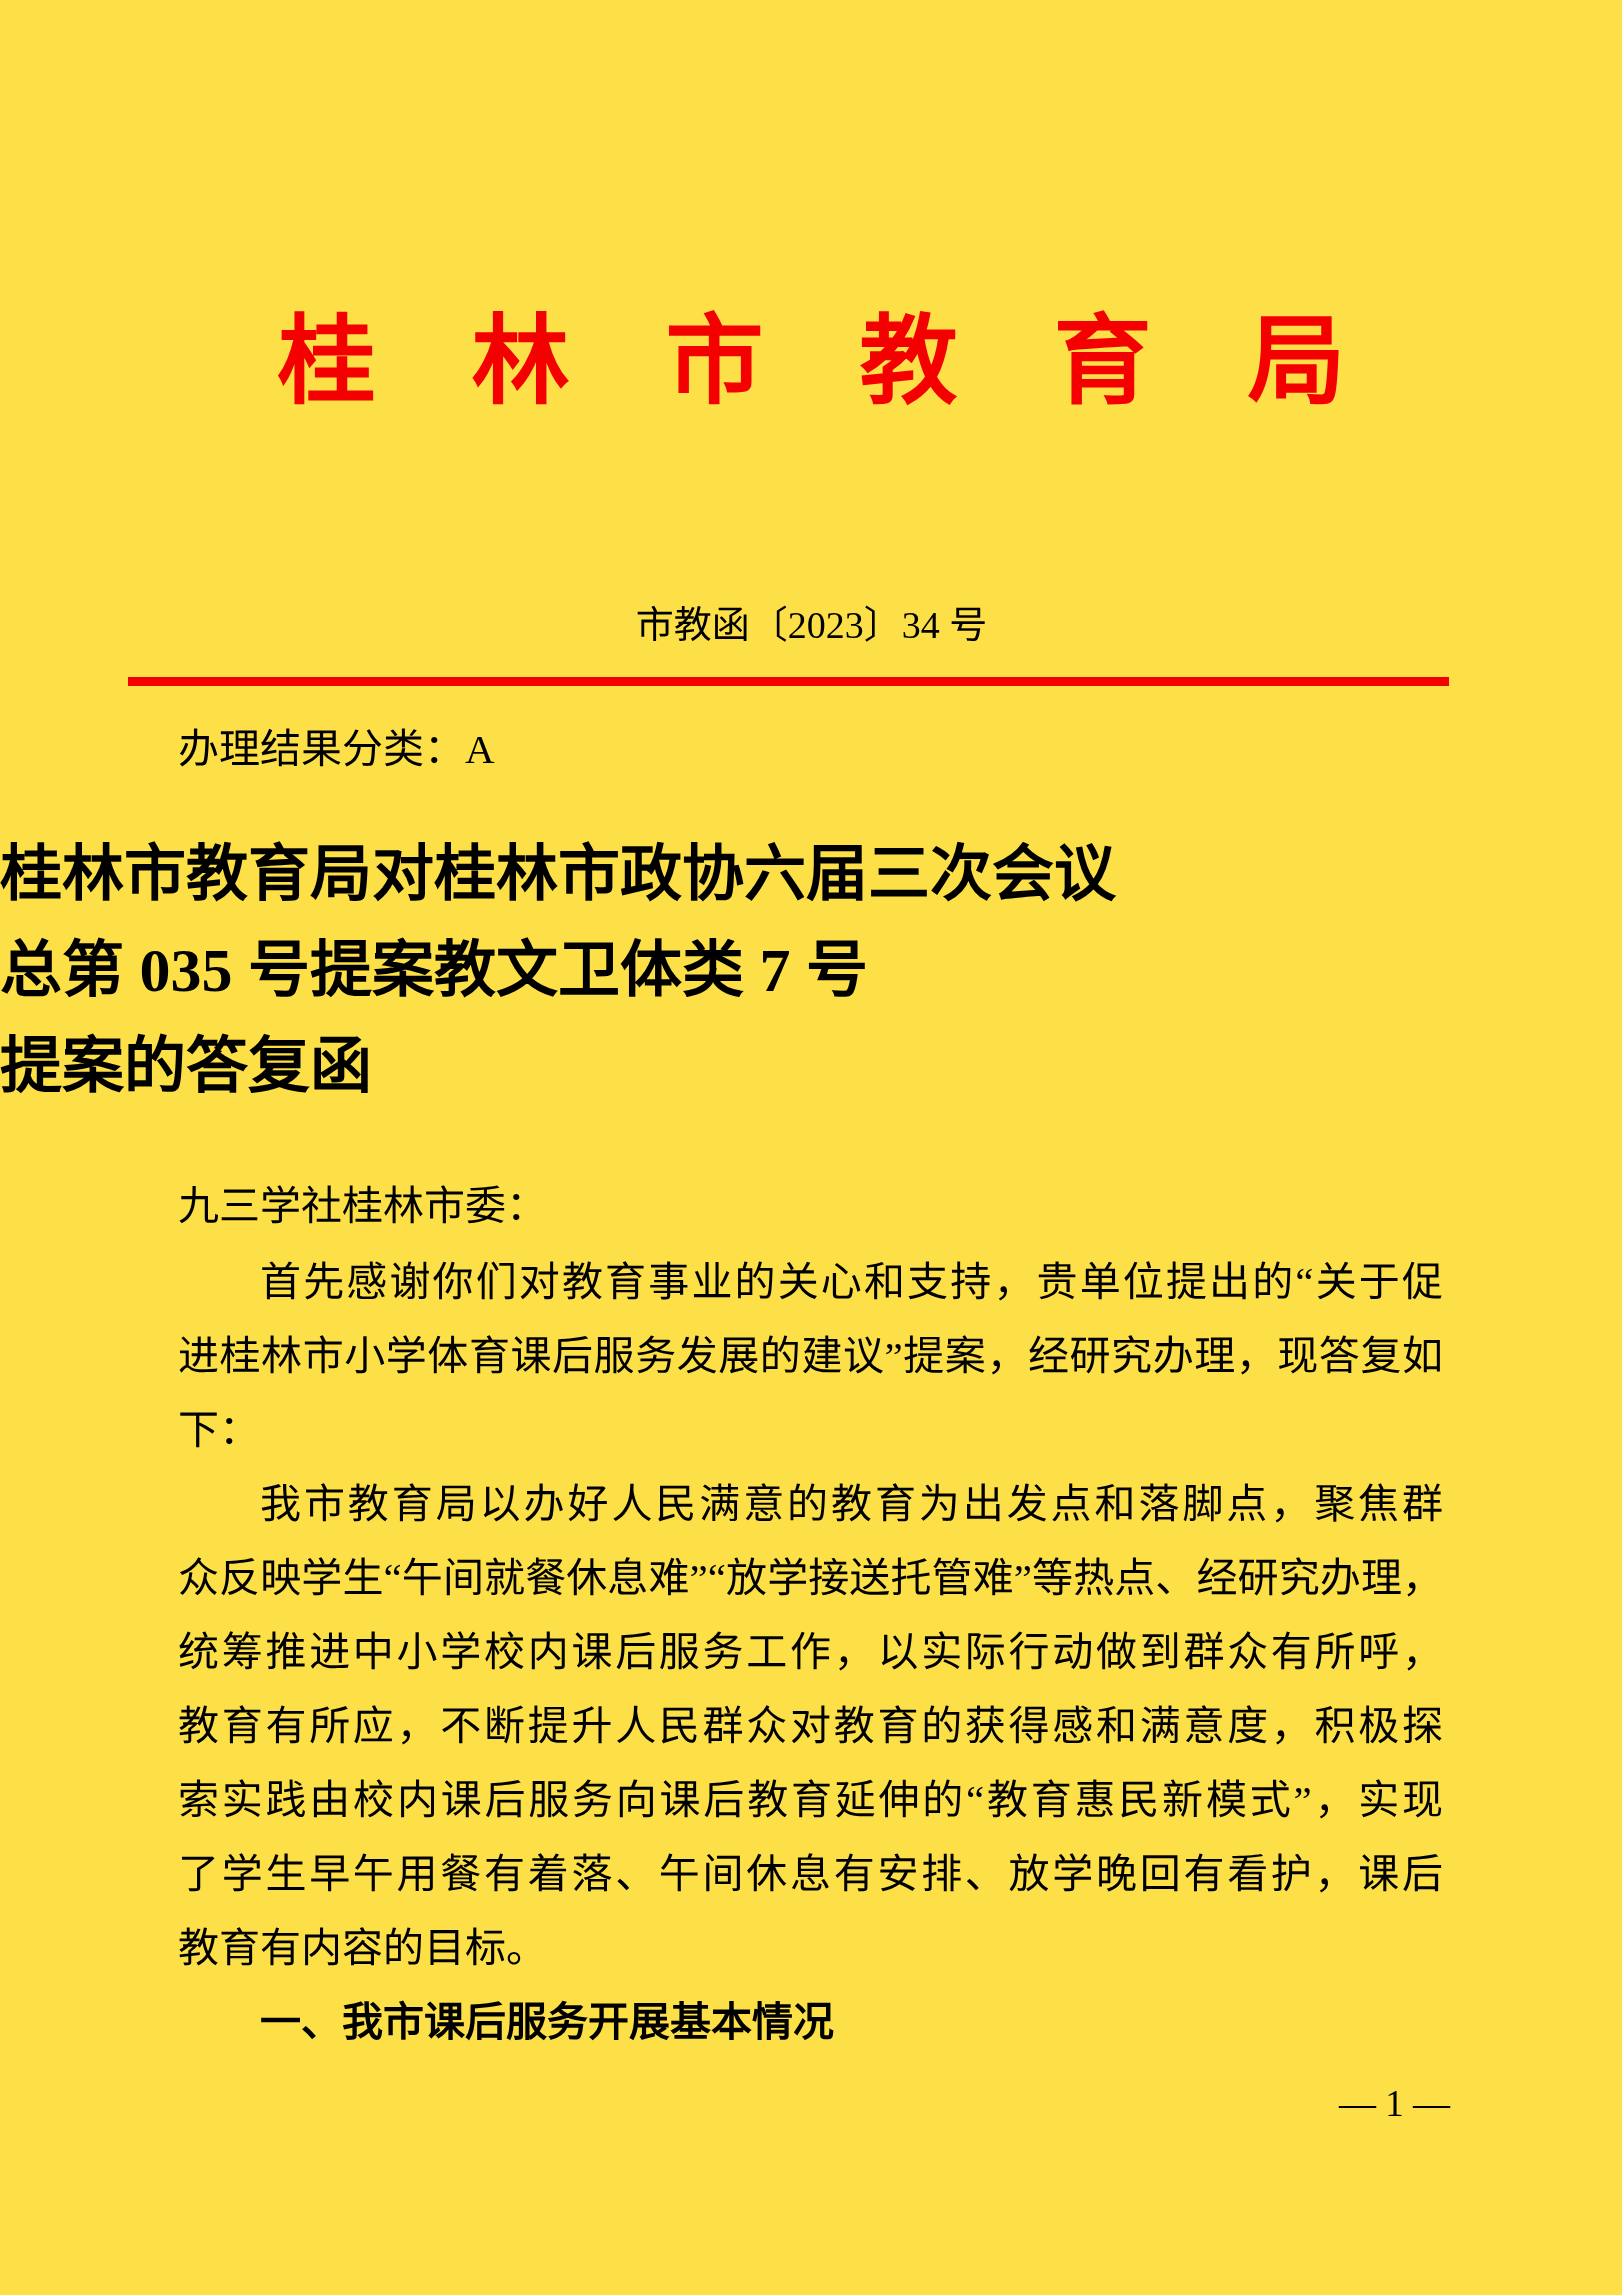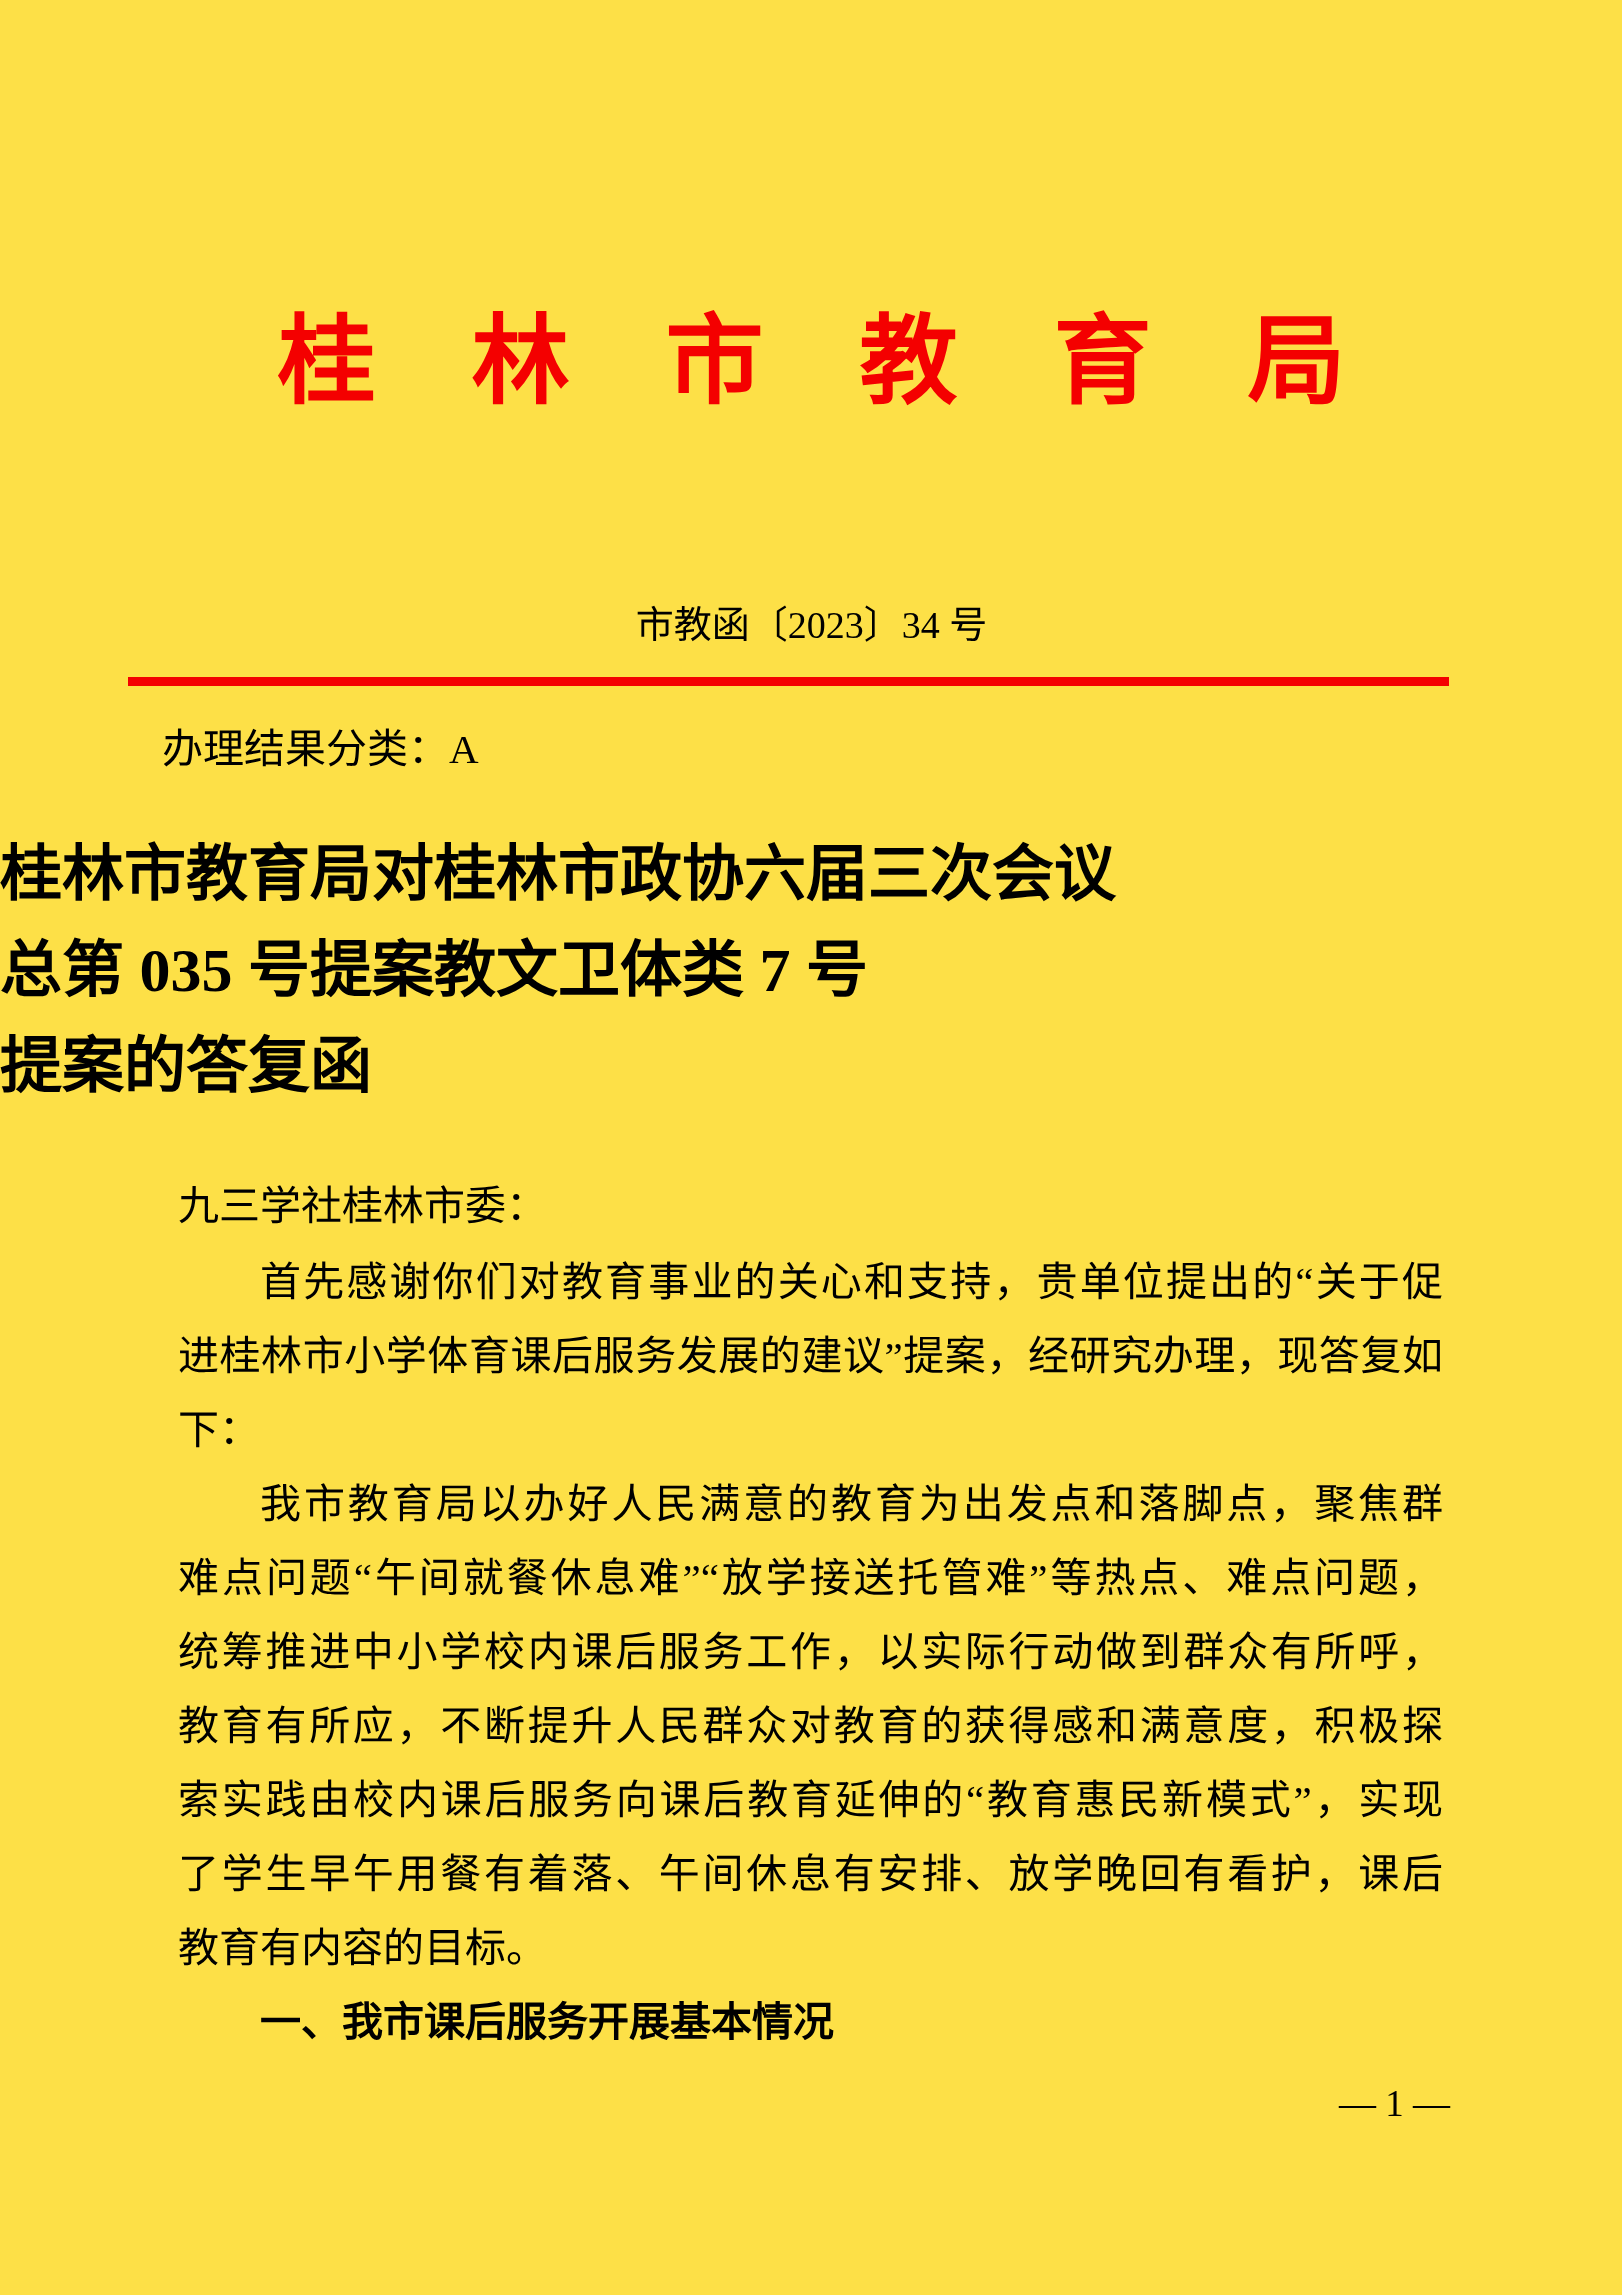--- a/index.html
+++ b/index.html
@@ -35,21 +35,21 @@
   
   .red-rule{
     position:absolute;
     top:677px; left:128px;
     width:1321px; height:8.5px;
     background:var(--accent,#f40000);
   }
   
   .result-class{
     position:absolute;
-    top:725px; left:162px;
+    top:725px; left:178px;
     font-size:41px; line-height:1.2;
     white-space:nowrap;
   }
   
   .doc-title{
     position:absolute;
     top:826px; left:0; width:100%;
     font-size:62px; line-height:96px;
     font-weight:bold;
   }
@@ -109,21 +109,21 @@
     <div>提案的答复函</div>
   </div>
 
   <div class="salutation">九三学社桂林市委：</div>
 
   <div class="body-text">
     <div class="line indent fill">首先感谢你们对教育事业的关心和支持，贵单位提出的“关于促</div>
     <div class="line fill">进桂林市小学体育课后服务发展的建议”提案，经研究办理，现答复如</div>
     <div class="line">下：</div>
     <div class="line indent fill">我市教育局以办好人民满意的教育为出发点和落脚点，聚焦群</div>
-    <div class="line fill">难点问题“午间就餐休息难”“放学接送托管难”等热点、难点问题，</div>
+    <div class="line fill">众反映学生“午间就餐休息难”“放学接送托管难”等热点、经研究办理，</div>
     <div class="line fill">统筹推进中小学校内课后服务工作，以实际行动做到群众有所呼，</div>
     <div class="line fill">教育有所应，不断提升人民群众对教育的获得感和满意度，积极探</div>
     <div class="line fill">索实践由校内课后服务向课后教育延伸的“教育惠民新模式”，实现</div>
     <div class="line fill">了学生早午用餐有着落、午间休息有安排、放学晚回有看护，课后</div>
     <div class="line">教育有内容的目标。</div>
     <div class="section-heading">一、我市课后服务开展基本情况</div>
   </div>
 
   <div class="page-number">— 1 —</div>
 

